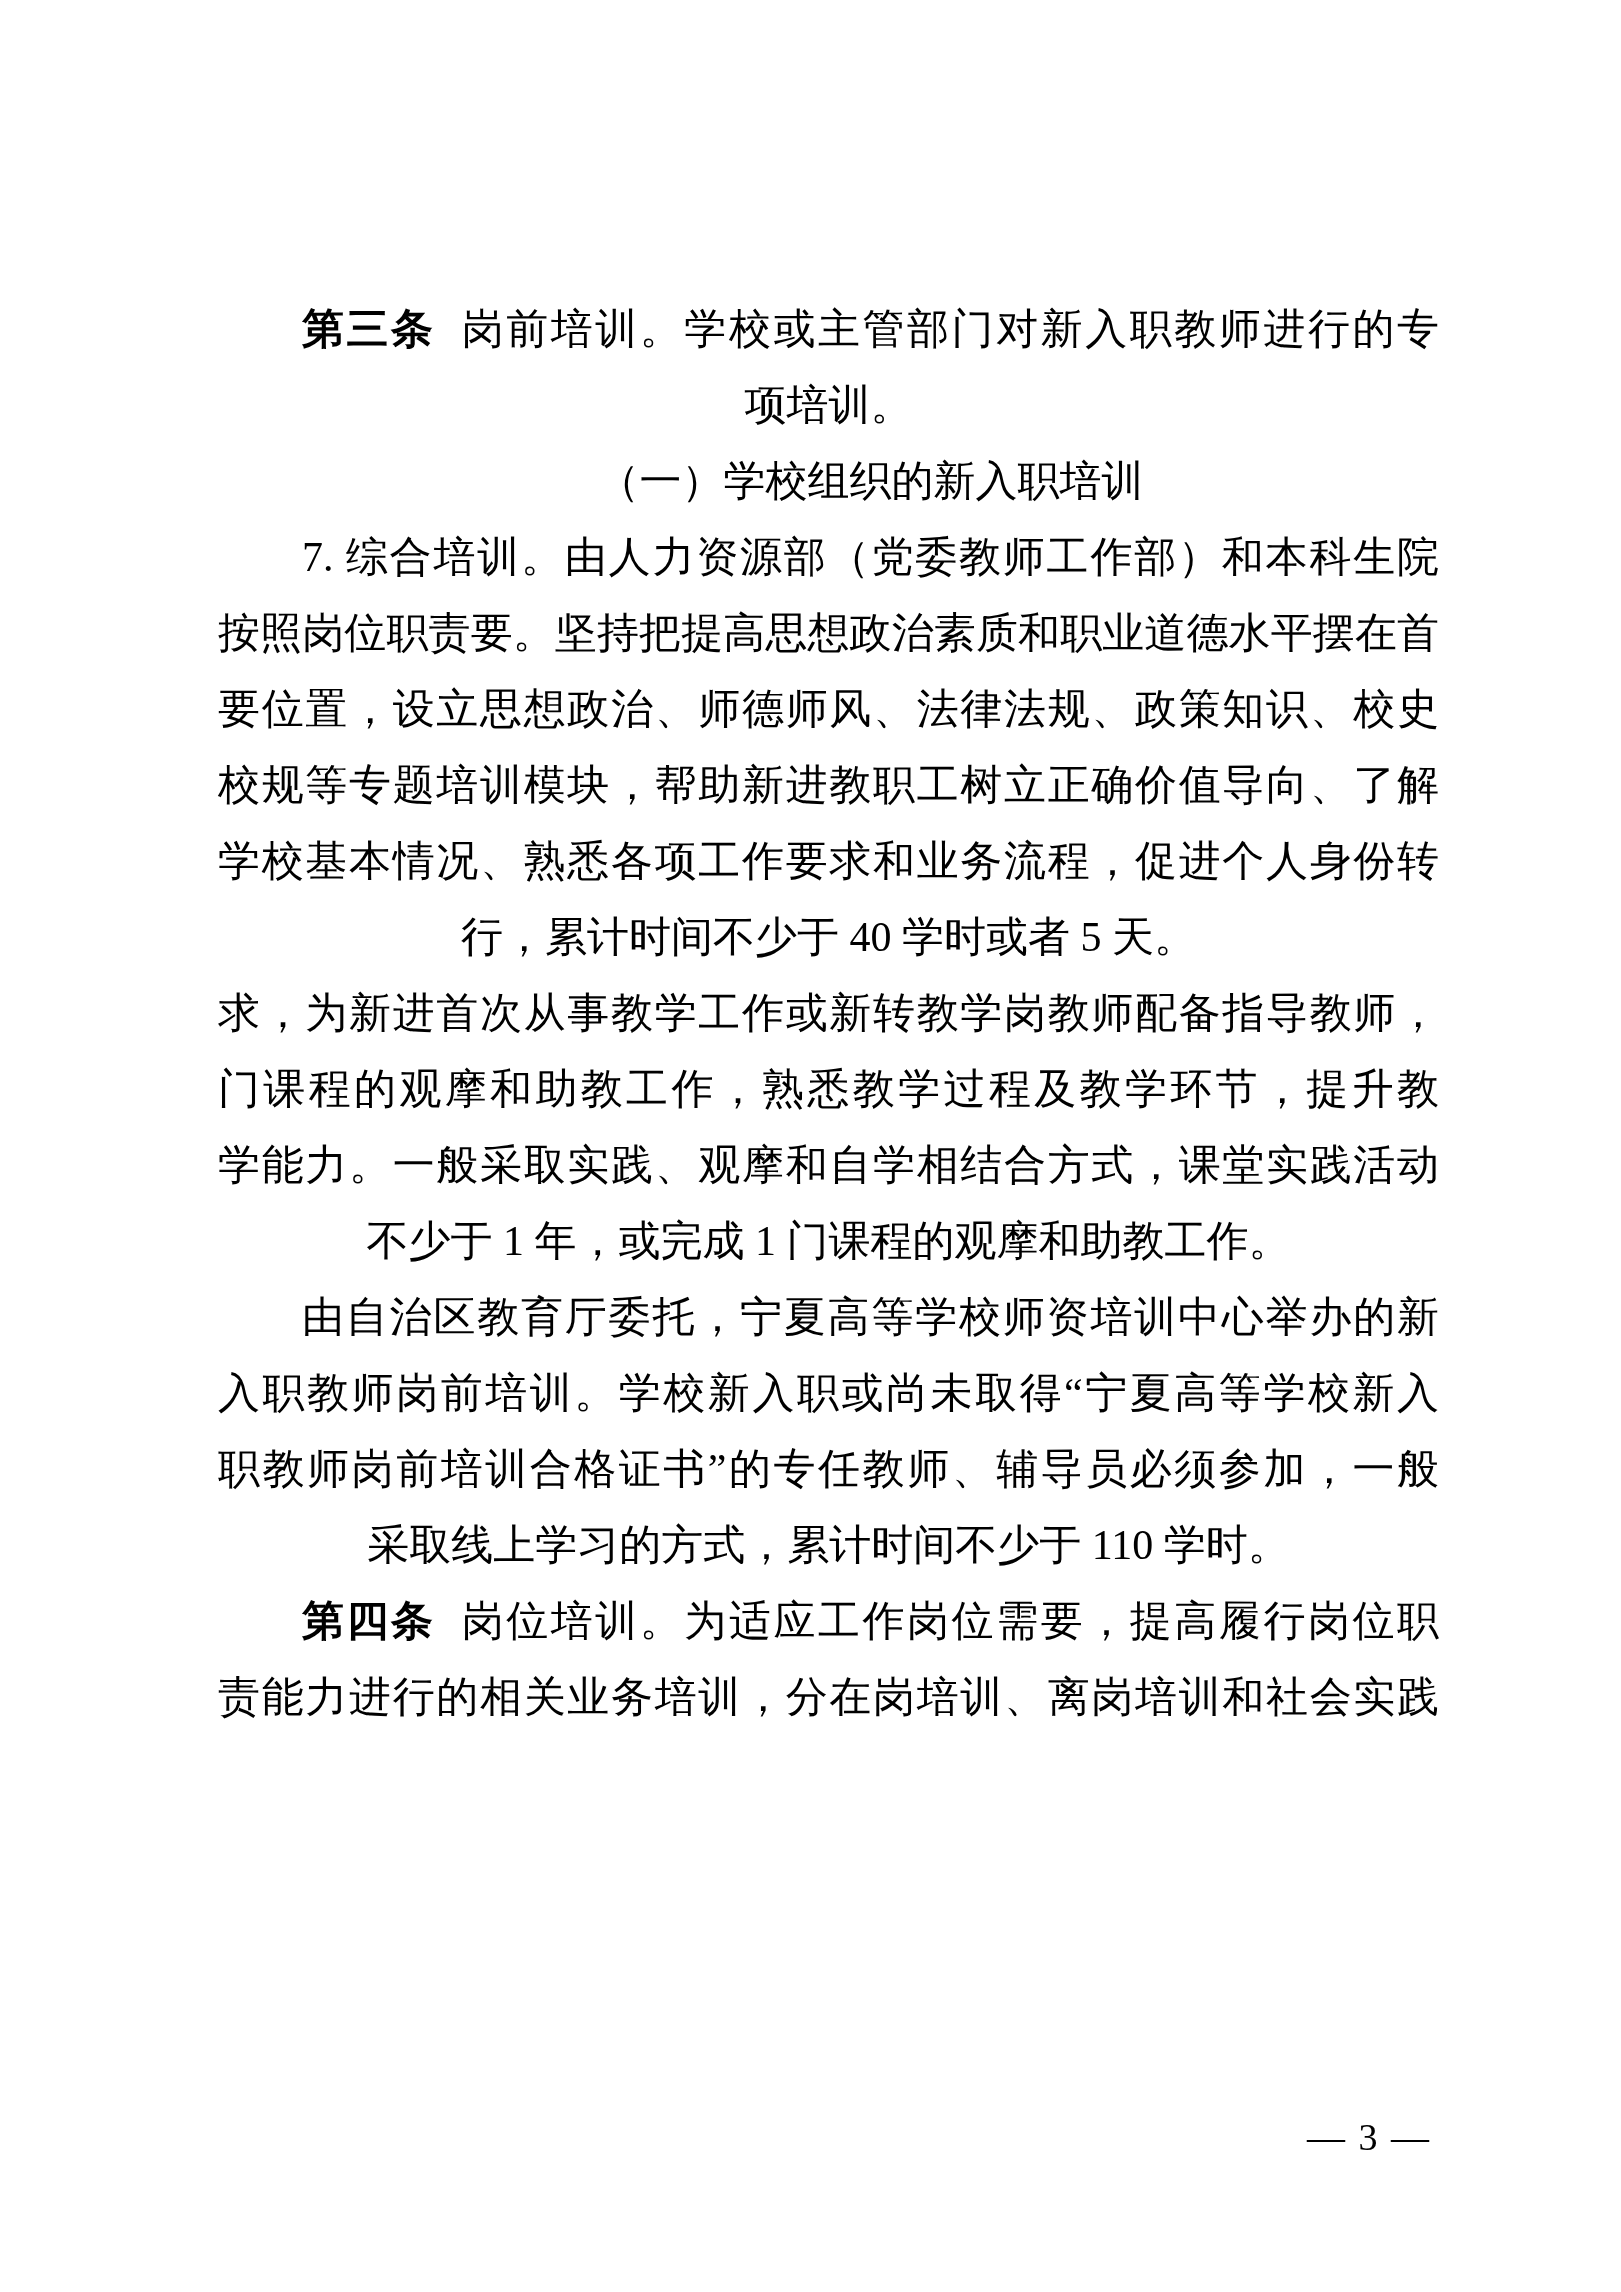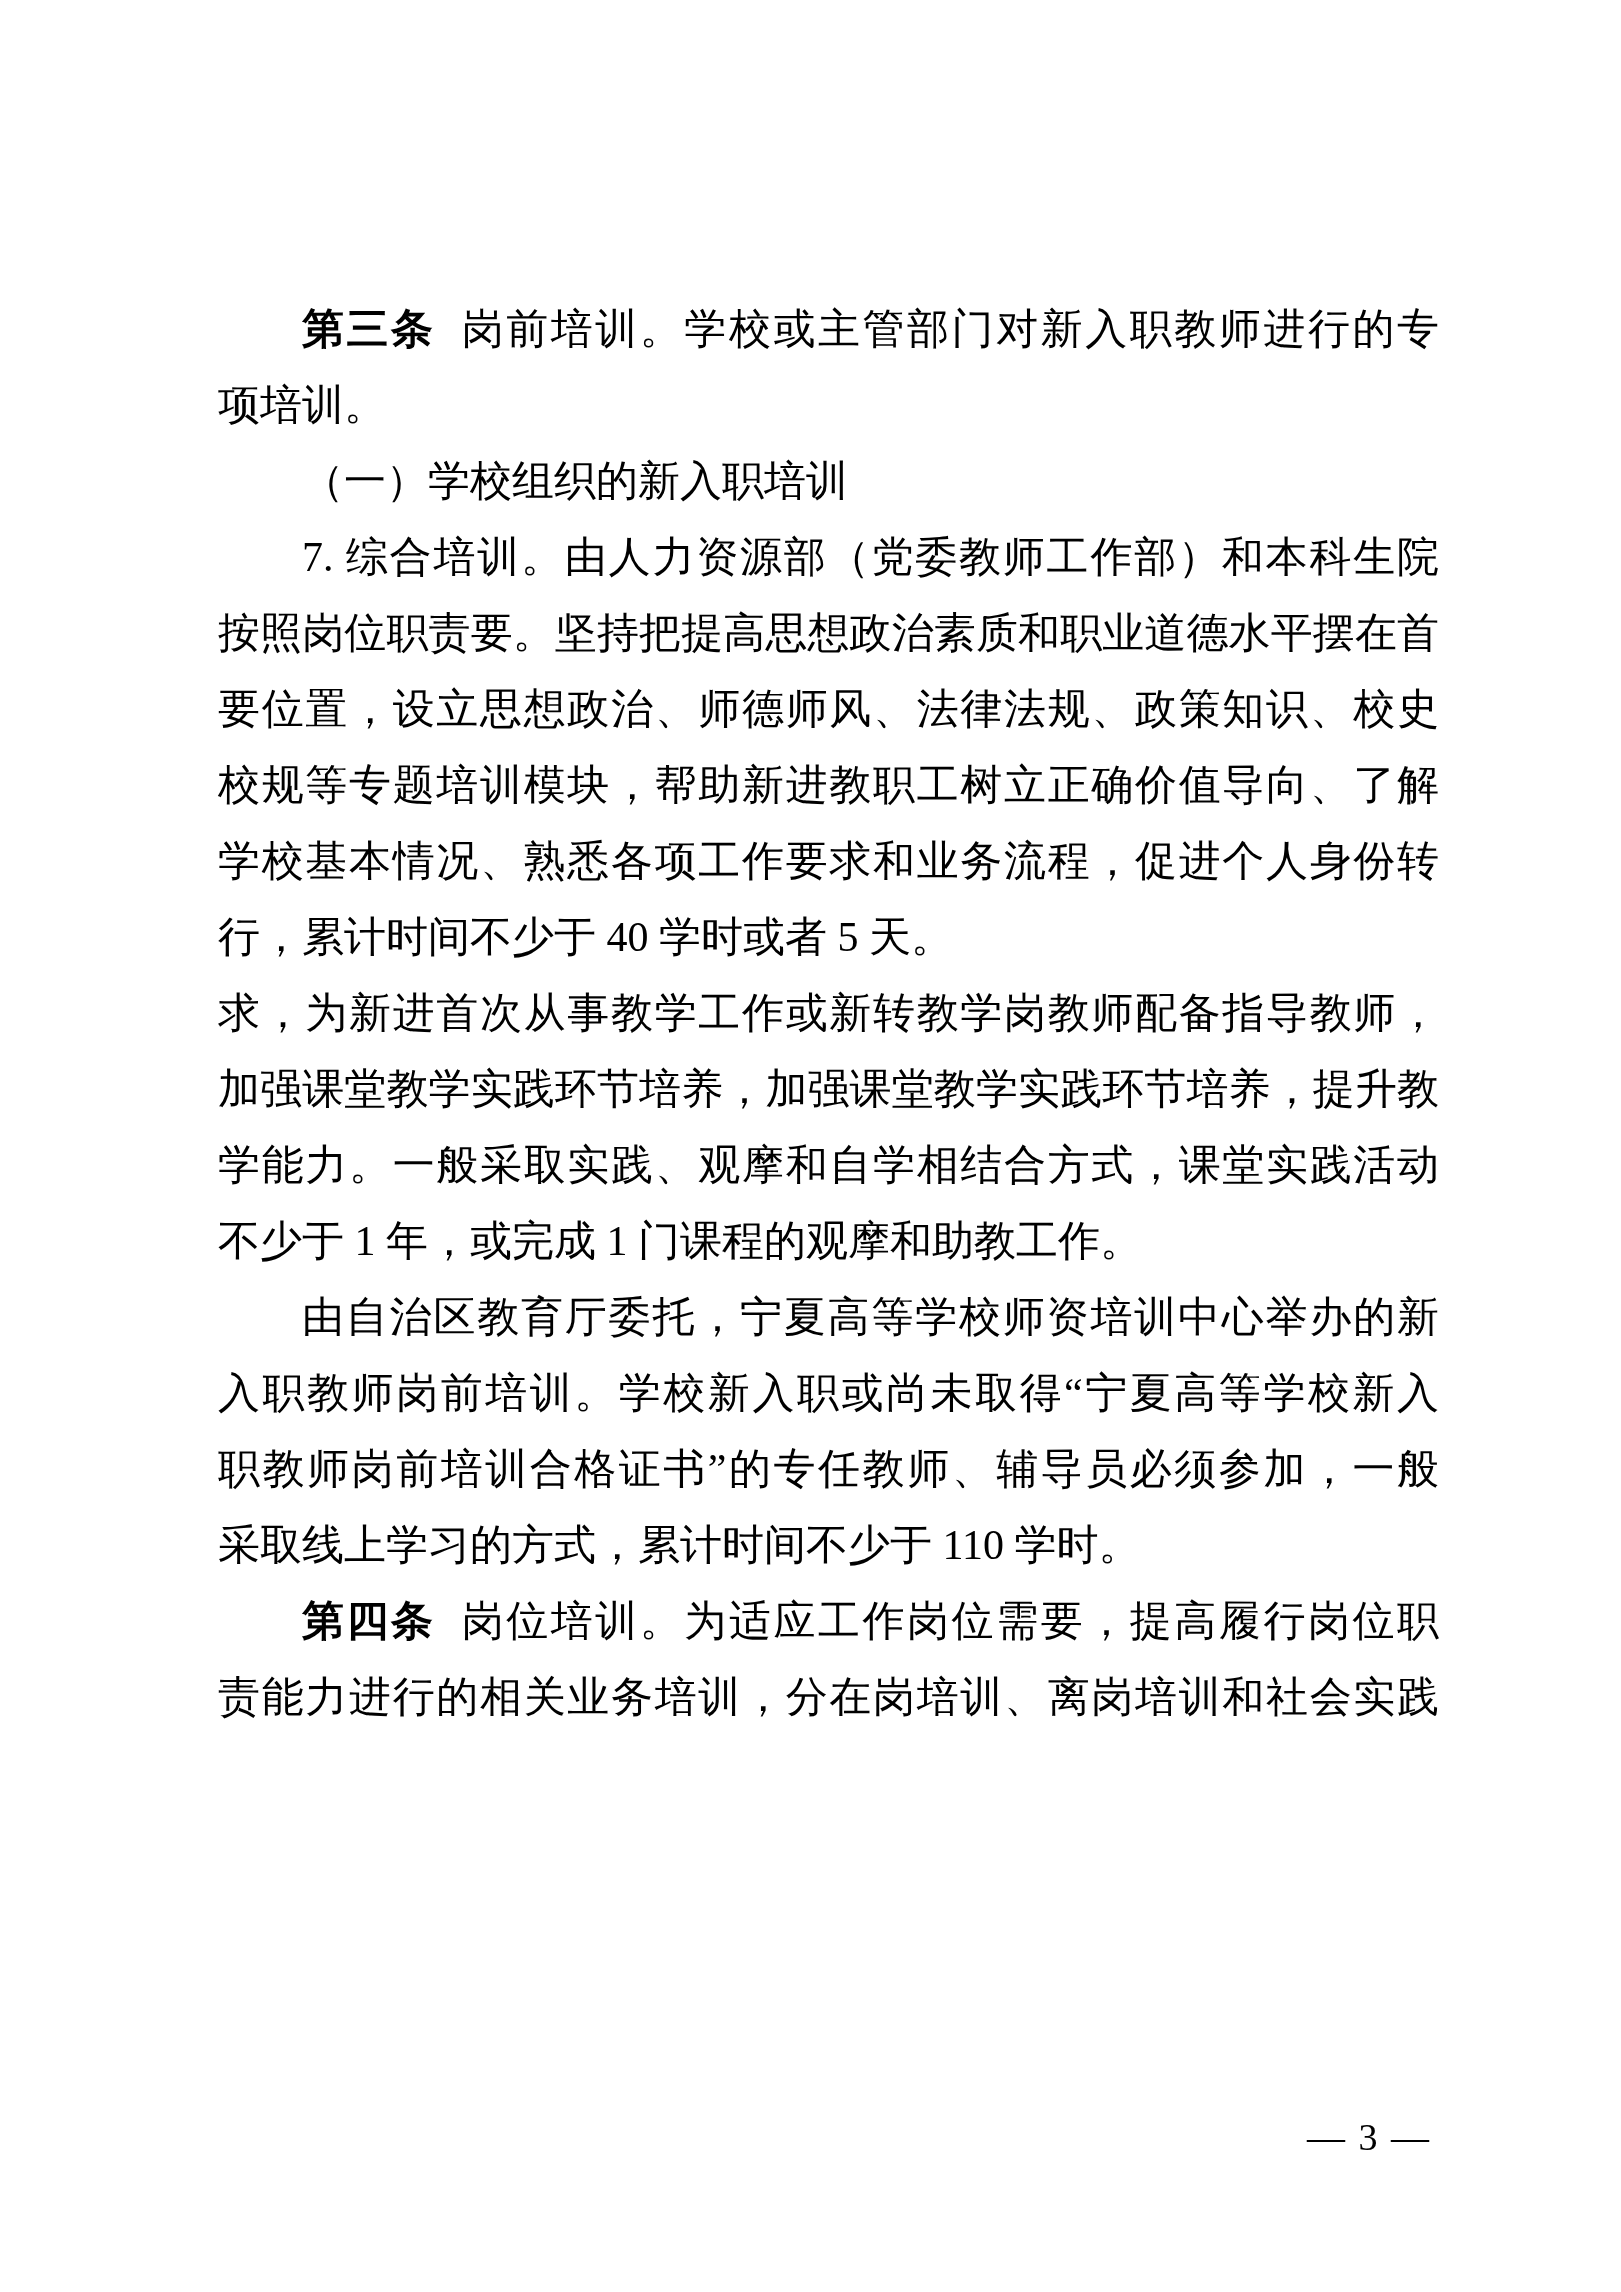--- a/index.html
+++ b/index.html
@@ -19,21 +19,21 @@
   .content {
     position: absolute;
     left: 218px;
     top: 291px;
     width: 1221px;
   }
   .line {
     height: 76px;
     line-height: 76px;
     font-size: 42px;
-    text-align: left;
+    text-align: center;
   }
   .line.justify {
     text-align: justify;
     text-align-last: justify;
   }
   .line.indent {
     text-indent: 84px;
   }
   .bold-lead {
     font-weight: bold;
@@ -57,21 +57,21 @@
       <div class="line justify indent"><span class="bold-lead">第三条</span><span>岗前培训。学校或主管部门对新入职教师进行的专</span></div>
       <div class="line">项培训。</div>
       <div class="line indent">（一）学校组织的新入职培训</div>
       <div class="line justify indent">7. 综合培训。由人力资源部（党委教师工作部）和本科生院</div>
       <div class="line justify">按照岗位职责要。坚持把提高思想政治素质和职业道德水平摆在首</div>
       <div class="line justify">要位置，设立思想政治、师德师风、法律法规、政策知识、校史</div>
       <div class="line justify">校规等专题培训模块，帮助新进教职工树立正确价值导向、了解</div>
       <div class="line justify">学校基本情况、熟悉各项工作要求和业务流程，促进个人身份转</div>
       <div class="line">行，累计时间不少于 40 学时或者 5 天。</div>
       <div class="line justify">求，为新进首次从事教学工作或新转教学岗教师配备指导教师，</div>
-      <div class="line justify">加强课堂教学实践环节培养，加强课堂教学实践环节培养，提升教</div>
+      <div class="line justify">门课程的观摩和助教工作，熟悉教学过程及教学环节，提升教</div>
       <div class="line justify">学能力。一般采取实践、观摩和自学相结合方式，课堂实践活动</div>
       <div class="line">不少于 1 年，或完成 1 门课程的观摩和助教工作。</div>
       <div class="line justify indent">由自治区教育厅委托，宁夏高等学校师资培训中心举办的新</div>
       <div class="line justify">入职教师岗前培训。学校新入职或尚未取得“宁夏高等学校新入</div>
       <div class="line justify">职教师岗前培训合格证书”的专任教师、辅导员必须参加，一般</div>
       <div class="line">采取线上学习的方式，累计时间不少于 110 学时。</div>
       <div class="line justify indent"><span class="bold-lead">第四条</span><span>岗位培训。为适应工作岗位需要，提高履行岗位职</span></div>
       <div class="line justify">责能力进行的相关业务培训，分在岗培训、离岗培训和社会实践</div>
     </div>
   <div class="page-number">— 3 —</div>

